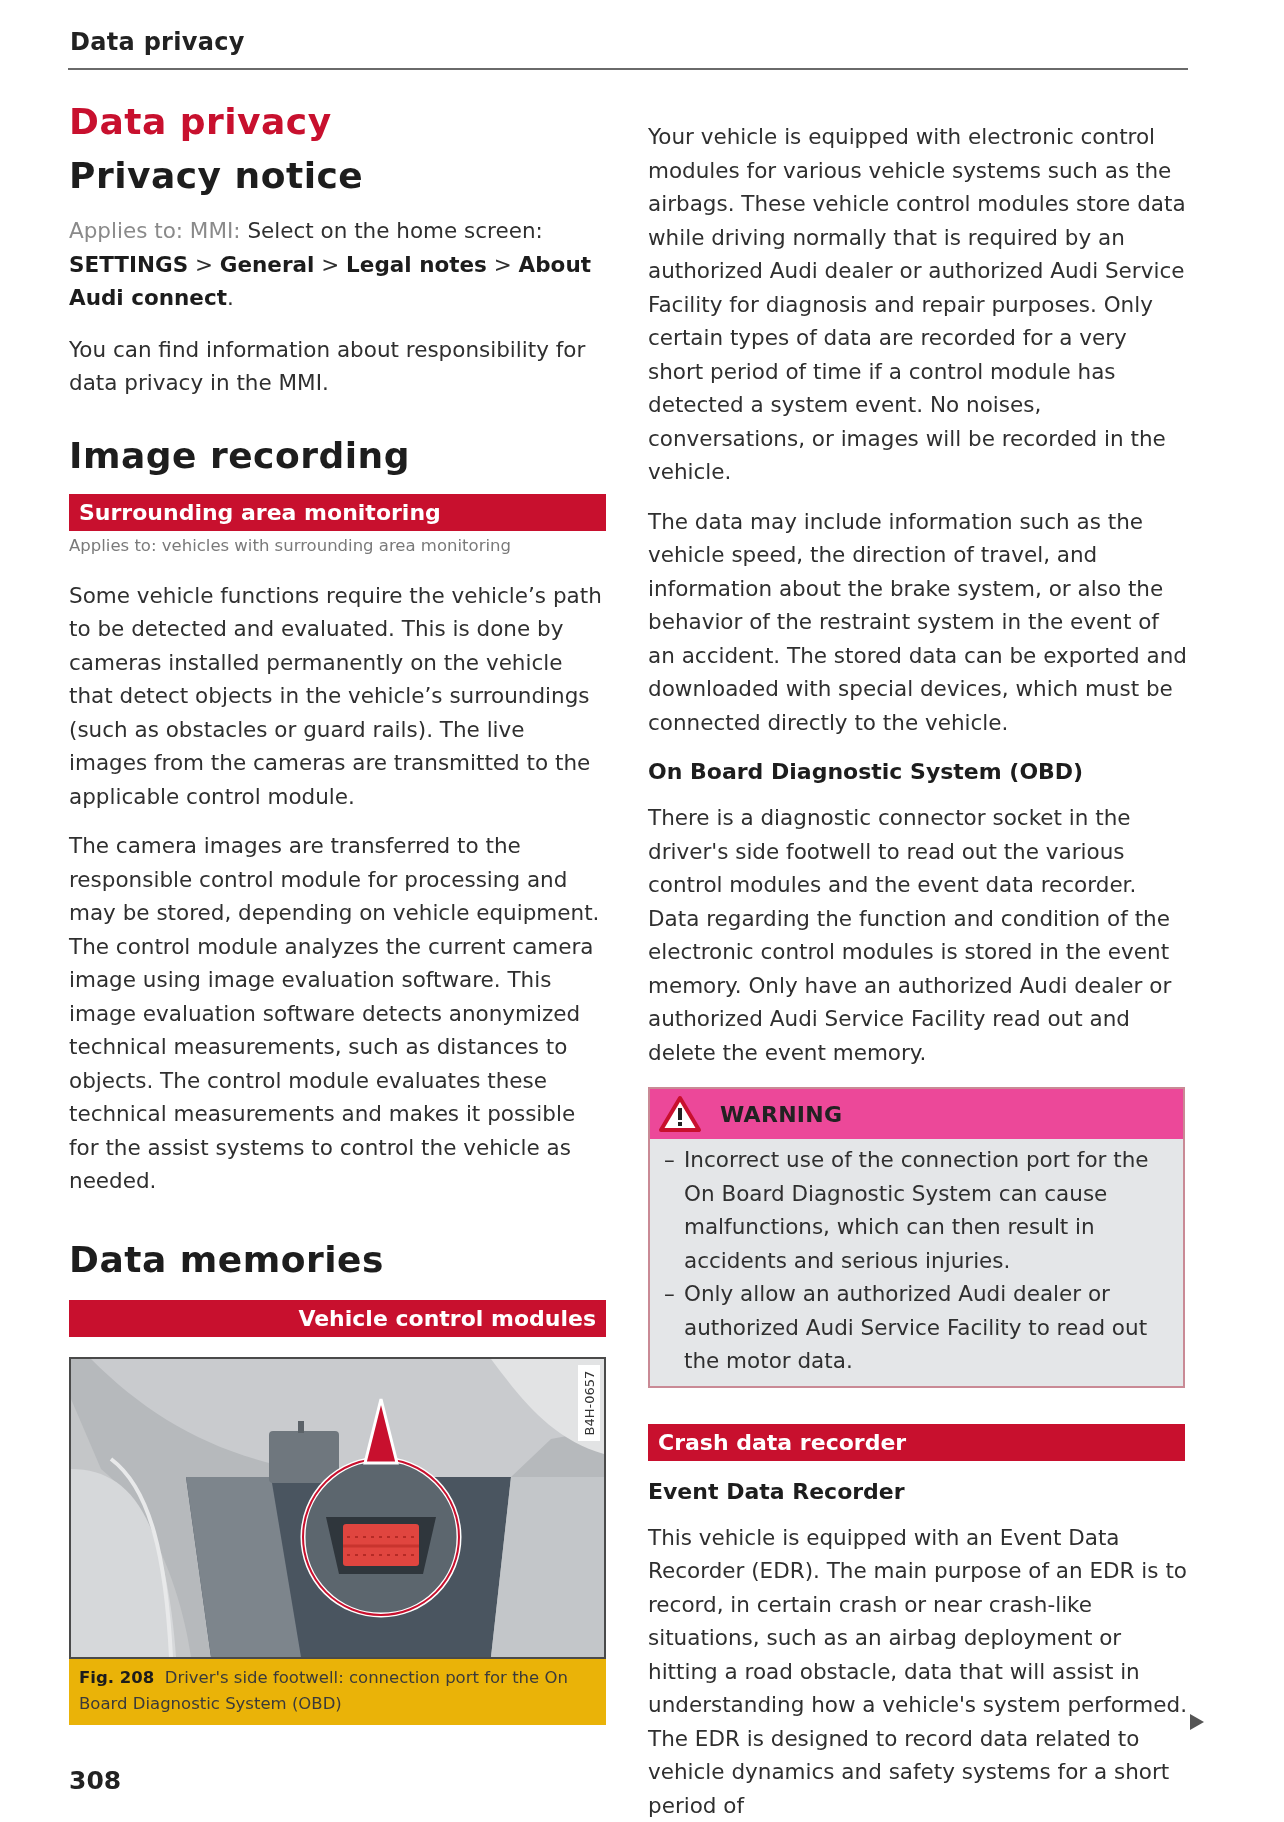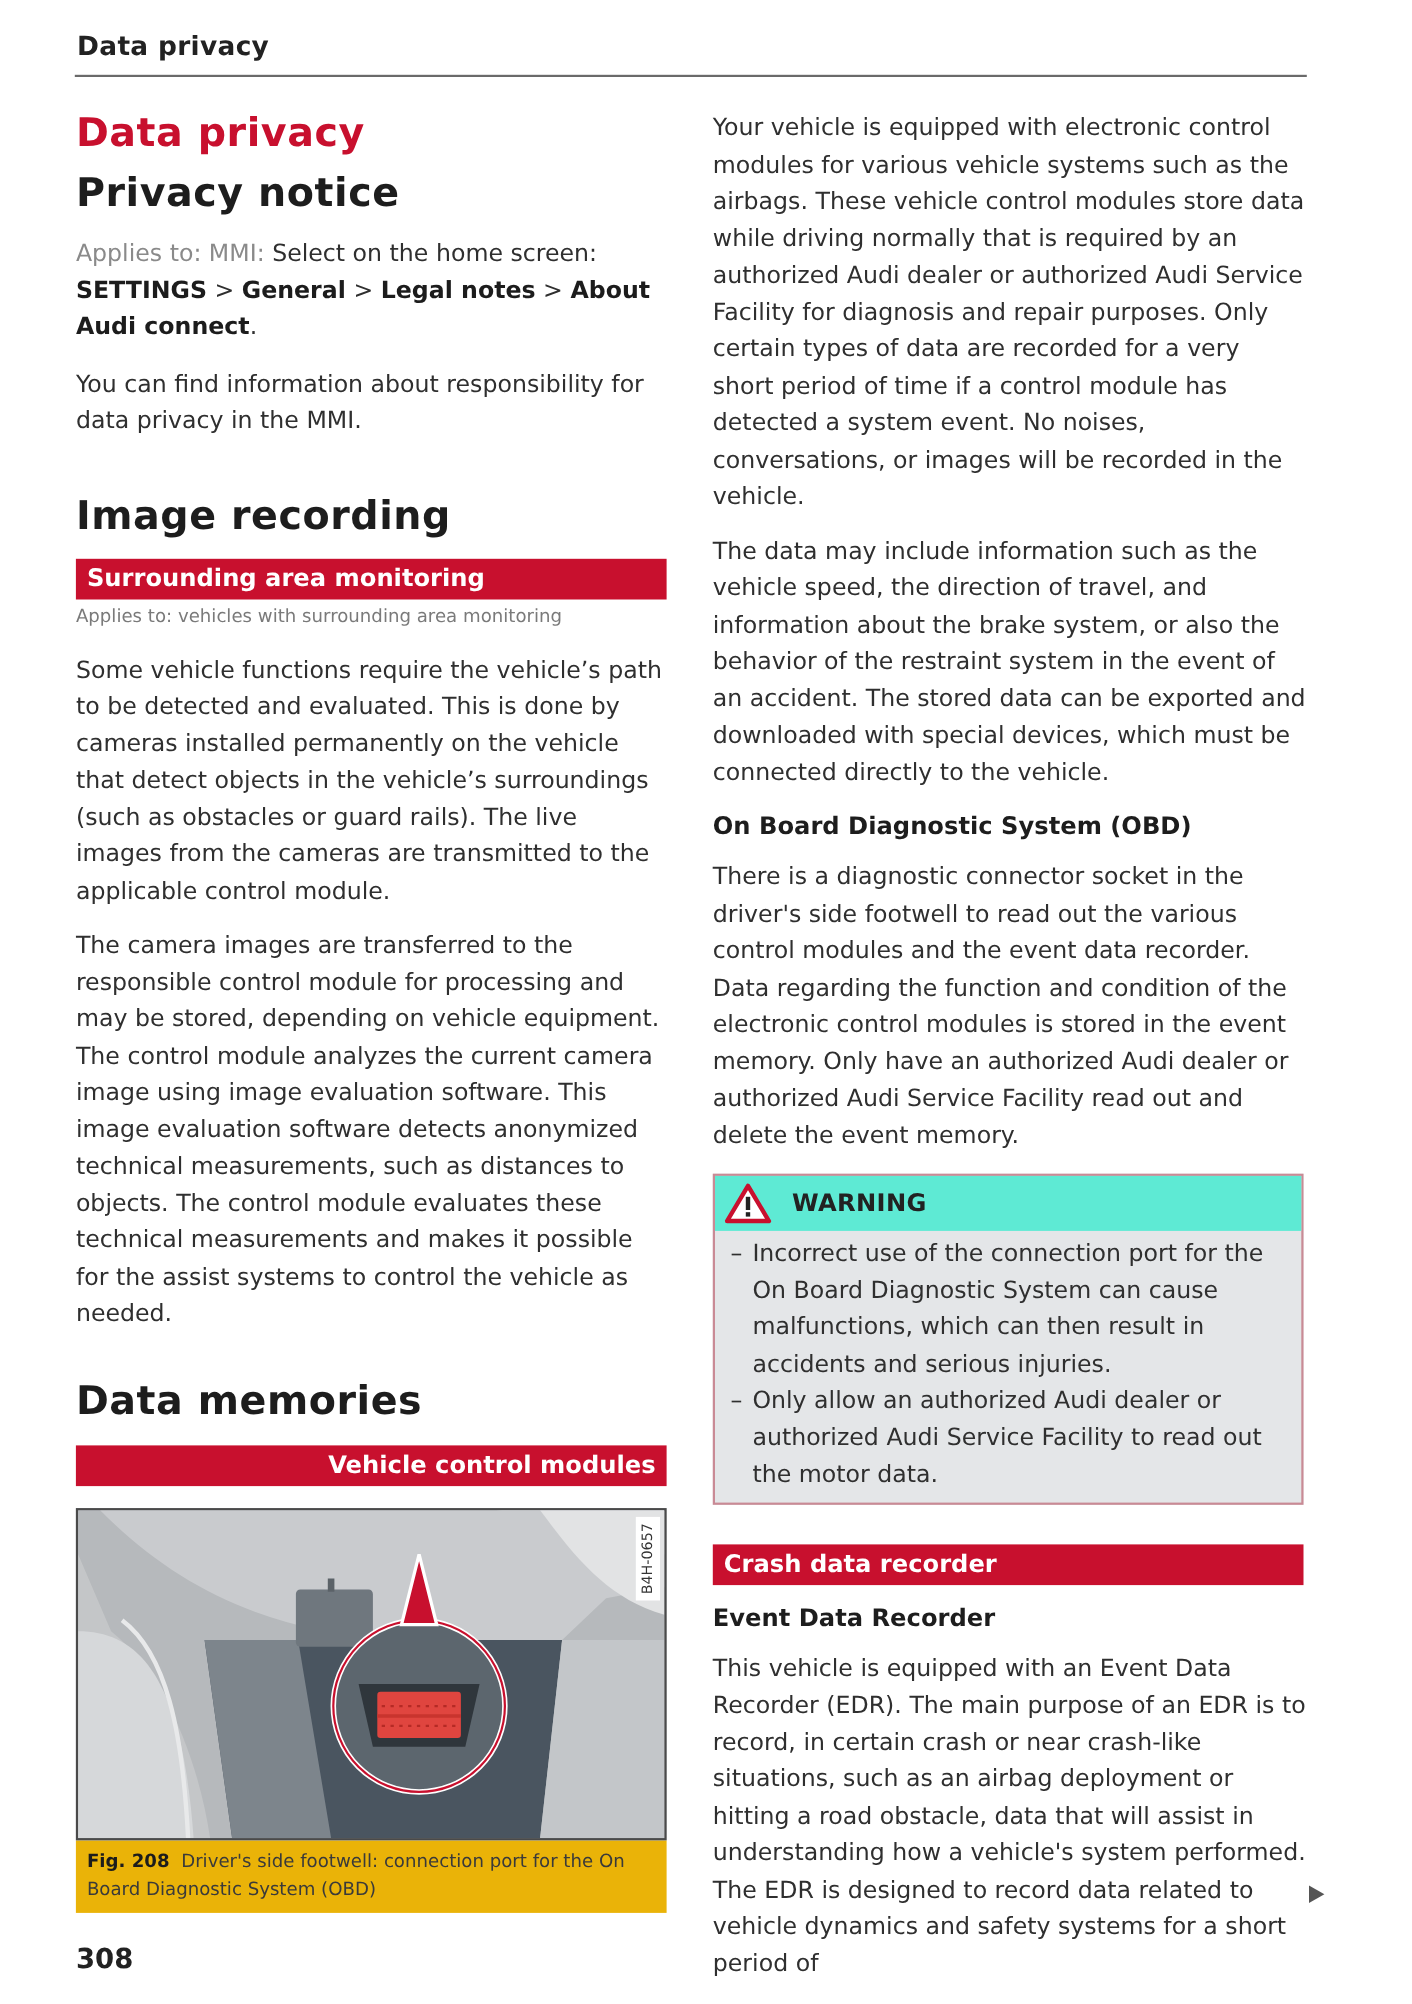--- a/index.html
+++ b/index.html
@@ -28,21 +28,21 @@
 
   
   .figure { width:537px; margin-top:20px; }
   .fig-img { width:537px; height:302px; border:2px solid #4a4a4a; box-sizing:border-box; position:relative; overflow:hidden; background:#b9bcbf; }
   .fig-caption { background:#eab308; padding:6px 10px 8px 10px; font-size:16.5px; line-height:26px; color:#3a3a3a; }
   .fig-code { position:absolute; right:4px; top:6px; width:22px; height:76px; background:#fff; }
   .fig-code span { position:absolute; left:50%; top:50%; transform:translate(-50%,-50%) rotate(-90deg); font-size:13px; color:#333; white-space:nowrap; }
 
   
   .warning { border:2px solid #c98a95; background:#e4e6e8; width:537px; box-sizing:border-box; margin-top:18px; }
-  .warning-head { background:#5eead4; height:50px; display:flex; align-items:center; padding-left:8px; }
+  .warning-head { background:#ec4899; height:50px; display:flex; align-items:center; padding-left:8px; }
   .warning-title { font-size:22px; font-weight:bold; color:#222; margin-left:18px; letter-spacing:0.3px; }
   .warning-body { padding:4px 14px 8px 14px; }
   .warning-item { display:flex; font-size:21.5px; line-height:33.5px; color:#2f2f2f; }
   .warning-dash { width:20px; flex:0 0 20px; }
 
   .page-number { position:absolute; left:69px; top:1766px; font-size:25px; font-weight:bold; color:#222; }
   .continue-arrow { position:absolute; left:1190px; top:1714px; width:0; height:0; border-left:14px solid #555; border-top:8px solid transparent; border-bottom:8px solid transparent; }
 </style>
 </head>
 <body>
@@ -51,21 +51,21 @@
 <div class="header-rule"></div>
 
 <div class="col col-left">
   <h1 class="h-red">Data privacy</h1>
   <h2 class="h-1" style="margin-top:2px;">Privacy notice</h2>
   <p style="margin-top:12px;">
     <span class="applies">Applies to: MMI:</span><span> Select on the home screen: </span><span class="bold">SETTINGS</span><span> &gt; </span><span class="bold">General</span><span> &gt; </span><span class="bold">Legal notes</span><span> &gt; </span><span class="bold">About Audi connect</span><span>.</span>
   </p>
   <p style="margin-top:18px;">You can find information about responsibility for data privacy in the MMI.</p>
 
-  <h2 class="h-2" style="margin-top:44px;">Image recording</h2>
+  <h2 class="h-2" style="margin-top:30px;">Image recording</h2>
   <div class="red-bar" style="margin-top:12px;">Surrounding area monitoring</div>
   <div class="applies-small">Applies to: vehicles with surrounding area monitoring</div>
   <p class="body-p" style="margin-top:22px;">Some vehicle functions require the vehicle’s path to be detected and evaluated. This is done by cameras installed permanently on the vehicle that detect objects in the vehicle’s surroundings (such as obstacles or guard rails). The live images from the cameras are transmitted to the applicable control module.</p>
   <p class="body-p">The camera images are transferred to the responsible control module for processing and may be stored, depending on vehicle equipment. The control module analyzes the current camera image using image evaluation software. This image evaluation software detects anonymized technical measurements, such as distances to objects. The control module evaluates these technical measurements and makes it possible for the assist systems to control the vehicle as needed.</p>
 
   <h2 class="h-2" style="margin-top:36px;">Data memories</h2>
   <div class="red-bar" style="margin-top:14px;text-align:right;">Vehicle control modules</div>
 
   <div class="figure">
     <div class="fig-img">
@@ -95,21 +95,21 @@
           <span>B4H-0657</span>
         </div>
     </div>
     <div class="fig-caption">
       <span class="bold">Fig. 208</span>&nbsp;
       <span>Driver's side footwell: connection port for the On Board Diagnostic System (OBD)</span>
     </div>
   </div>
 </div>
 
-<div class="col col-right" style="top:100px;">
+<div class="col col-right" style="top:120px;">
   <p>Your vehicle is equipped with electronic control modules for various vehicle systems such as the airbags. These vehicle control modules store data while driving normally that is required by an authorized Audi dealer or authorized Audi Service Facility for diagnosis and repair purposes. Only certain types of data are recorded for a very short period of time if a control module has detected a system event. No noises, conversations, or images will be recorded in the vehicle.</p>
   <p class="body-p">The data may include information such as the vehicle speed, the direction of travel, and information about the brake system, or also the behavior of the restraint system in the event of an accident. The stored data can be exported and downloaded with special devices, which must be connected directly to the vehicle.</p>
   <div class="sub-h" style="margin-top:16px;">On Board Diagnostic System (OBD)</div>
   <p class="body-p" style="margin-top:12px;">There is a diagnostic connector socket in the driver's side footwell to read out the various control modules and the event data recorder. Data regarding the function and condition of the electronic control modules is stored in the event memory. Only have an authorized Audi dealer or authorized Audi Service Facility read out and delete the event memory.</p>
 
   <div class="warning">
     <div class="warning-head">
       <svg width="44" height="38" viewBox="0 0 44 38">
         <path d="M22 3 L41 35 L3 35 Z" fill="#ffffff" stroke="#c8102e" stroke-width="4" stroke-linejoin="round"></path>
         <rect x="20" y="13" width="4" height="12" fill="#222"></rect>

